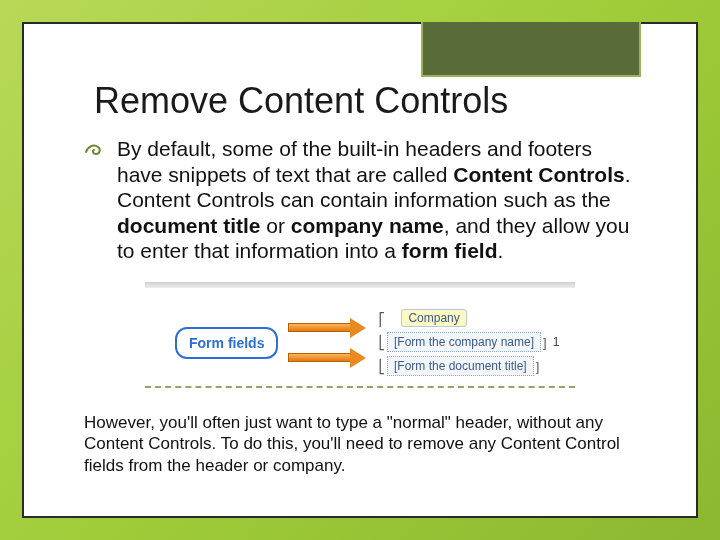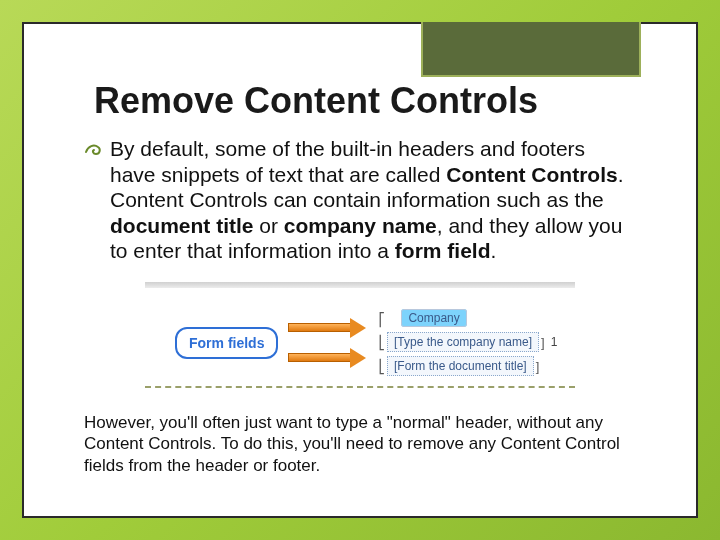--- a/index.html
+++ b/index.html
@@ -25,21 +25,21 @@
     top: -2px;
     right: 55px;
     width: 220px;
     height: 55px;
     background: #5a6b3a;
     border: 2px solid #9db05a;
     border-top: none;
   }
   .title {
     font-size: 36px;
-    font-weight: bold;
+    font-weight: normal;
     color: #1a1a1a;
     padding: 56px 40px 14px 70px;
   }
   .body {
     padding: 0 60px 0 60px;
   }
   .bullet-row {
     display: flex;
     align-items: flex-start;
     gap: 6px;
@@ -49,20 +49,21 @@
     width: 20px;
     height: 22px;
     position: relative;
     top: 4px;
   }
   .bullet-icon svg { display: block; }
   .para {
     font-size: 21px;
     line-height: 1.22;
     color: #111;
+    margin-left: 7px;
   }
   .bold { font-weight: bold; }
   .diagram {
     margin: 18px auto 6px auto;
     width: 430px;
   }
   .dia-topline {
     height: 6px;
     background: linear-gradient(to bottom, #d0d0d0, #ececec);
     margin-bottom: 22px;
@@ -117,21 +118,21 @@
     flex-direction: column;
     gap: 4px;
   }
   .field-row { display: flex; align-items: center; gap: 2px; }
   .pg-num { font-size: 12px; color: #444; margin-left: 4px; }
   .bracket { font-size: 13px; color: #555; }
   .company-label {
     font-size: 12px;
     color: #3a5a8a;
     border: 1px solid #b8c8dd;
-    background: #7dd3fc;
+    background: #fef9c3;
     padding: 1px 6px;
     border-radius: 3px;
     margin-left: 12px;
     position: relative;
     top: -2px;
   }
   .field-box {
     font-size: 12px;
     color: #3a5a8a;
     border: 1px dotted #8aa8cc;
@@ -185,28 +186,28 @@
             <div class="arrow-head"></div>
         </div>
       </div>
       <div class="fields">
         <div>
           <span class="bracket">⎡</span>
           <span class="company-label">Company</span>
         </div>
         <div class="field-row">
           <span class="bracket">⎣</span>
-          <span class="field-box">[Type the company name]</span>
+          <span class="field-box">[Form the company name]</span>
           <span class="bracket">]</span>
           <span class="pg-num">1</span>
         </div>
         <div class="field-row">
           <span class="bracket">⎣</span>
           <span class="field-box">[Form the document title]</span>
           <span class="bracket">]</span>
         </div>
       </div>
     </div>
     <div class="dia-dashes"></div>
   </div>
 
-  <p class="footer-para">However, you'll often just want to type a "normal" header, without any Content Controls. To do this, you'll need to remove any Content Control fields from the header or footer.</p>
+  <p class="footer-para">However, you'll often just want to type a "normal" header, without any Content Controls. To do this, you'll need to remove any Content Control fields from the header or company.</p>
 </div>
 
 </body></html>

